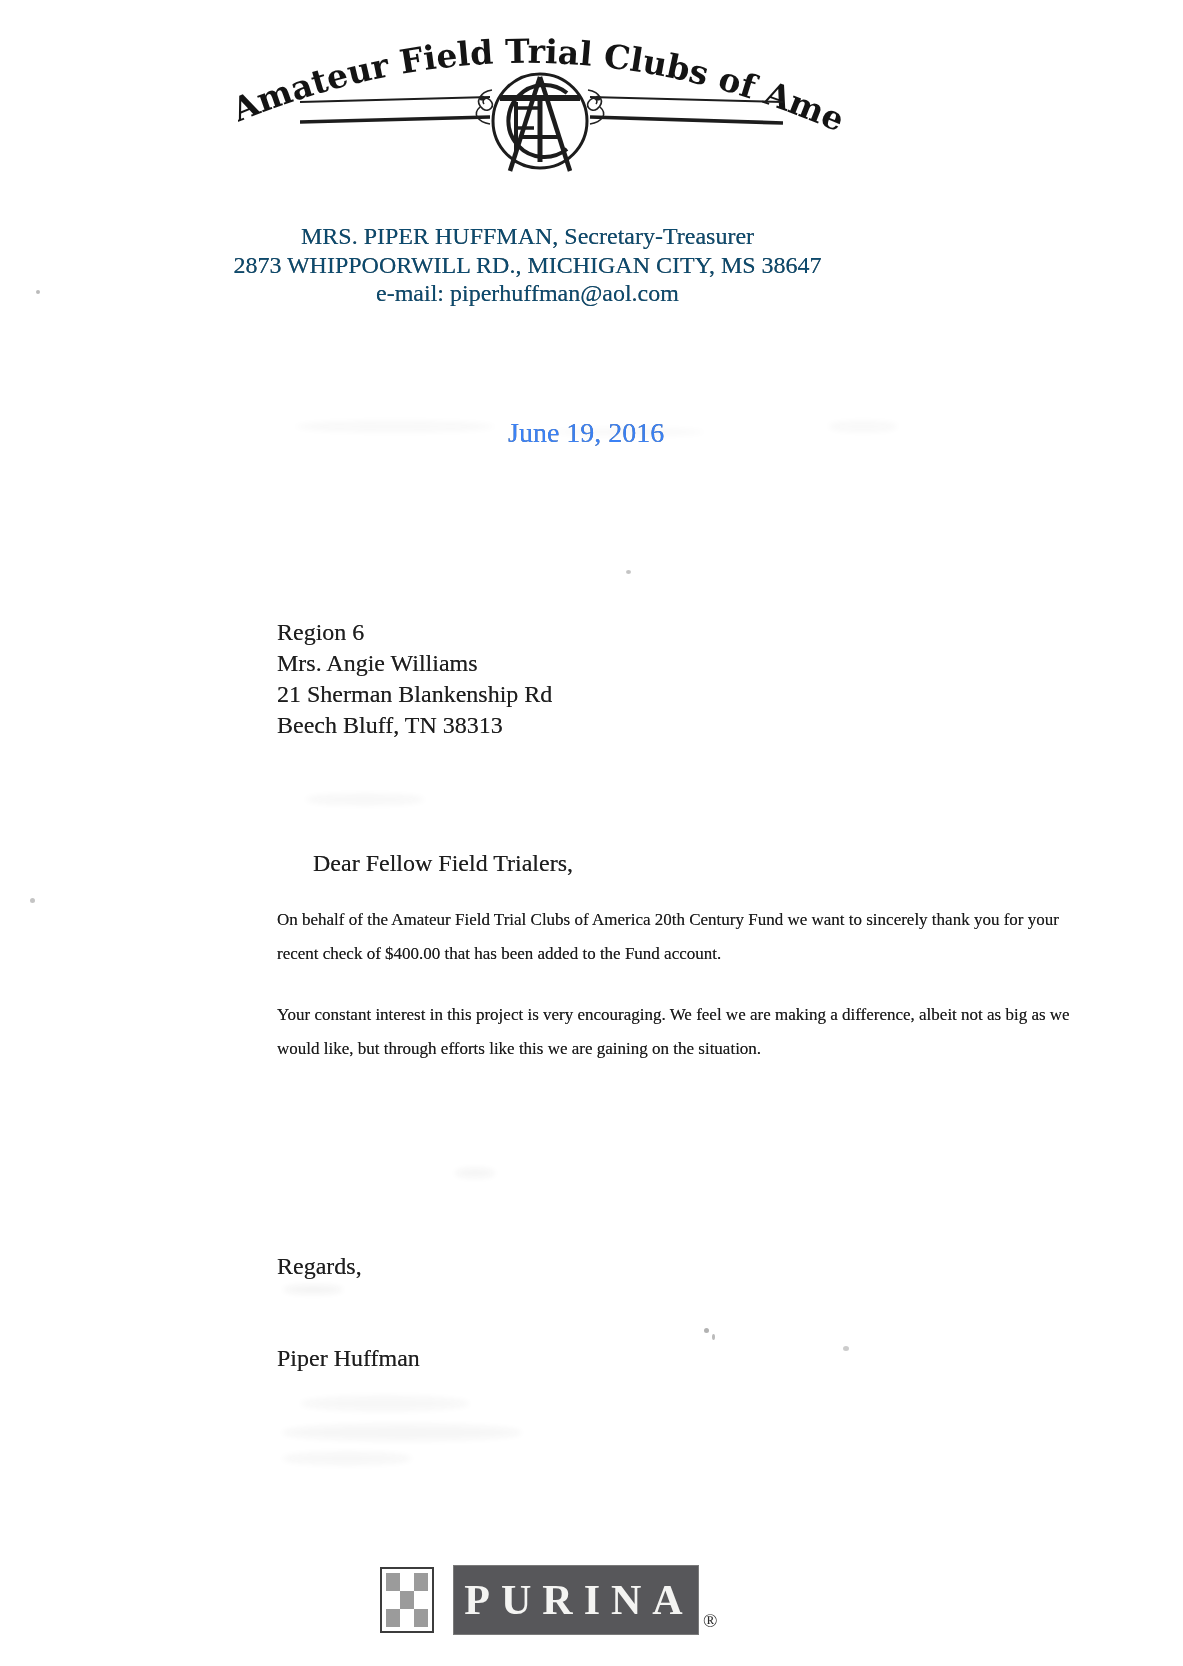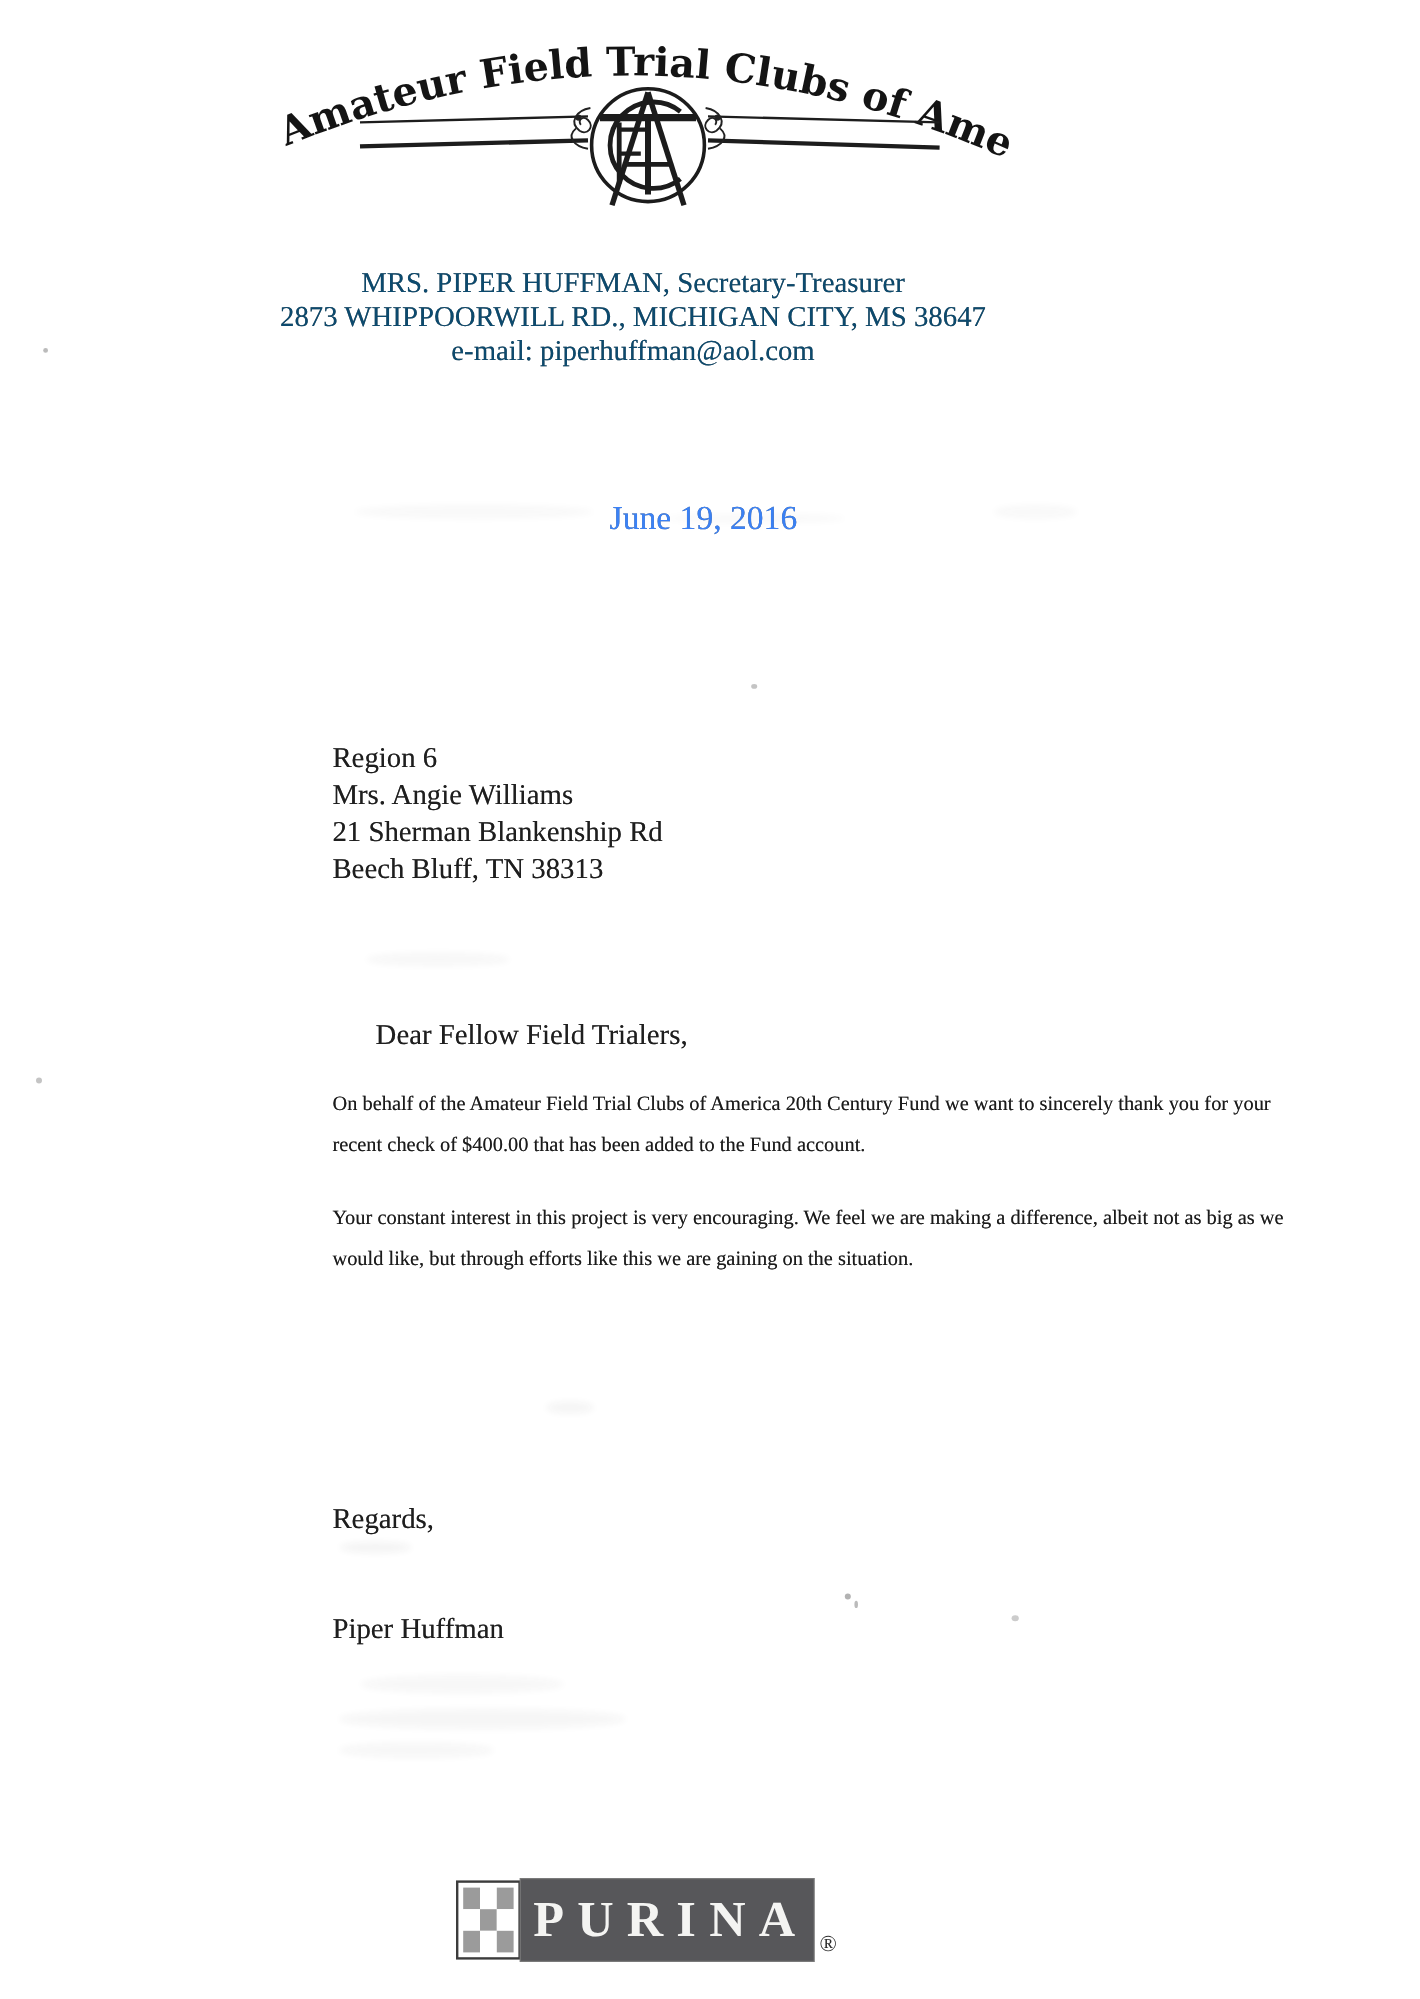--- a/index.html
+++ b/index.html
@@ -38,21 +38,21 @@
   
   .purina-logo{position:absolute;left:380px;top:1566px;display:flex;align-items:center;}
   .checkerboard{
     width:54px;height:66px;box-sizing:border-box;
     border:2px solid #3c3c3c;background:#fff;padding:4px;
     display:grid;grid-template-columns:repeat(3,1fr);grid-template-rows:repeat(3,1fr);
   }
   .checkerboard .c-g{background:#9b9b9b;}
   .checkerboard .c-w{background:#ffffff;}
   .purina-box{
-    margin-left:0;width:244px;height:68px;
+    margin-left:20px;width:244px;height:68px;
     background:#57575a;
     display:flex;align-items:center;justify-content:center;
     box-shadow:0 0 0 1px #7a7a7a;
   }
   .purina-box span{
     color:#f4f4f2;font-family:"Liberation Serif",serif;font-weight:700;
     font-size:42px;letter-spacing:11px;text-indent:6px;line-height:1;
   }
   .reg-mark{font-size:19px;color:#2c2c2c;margin-left:5px;align-self:flex-end;padding-bottom:2px;}
 

